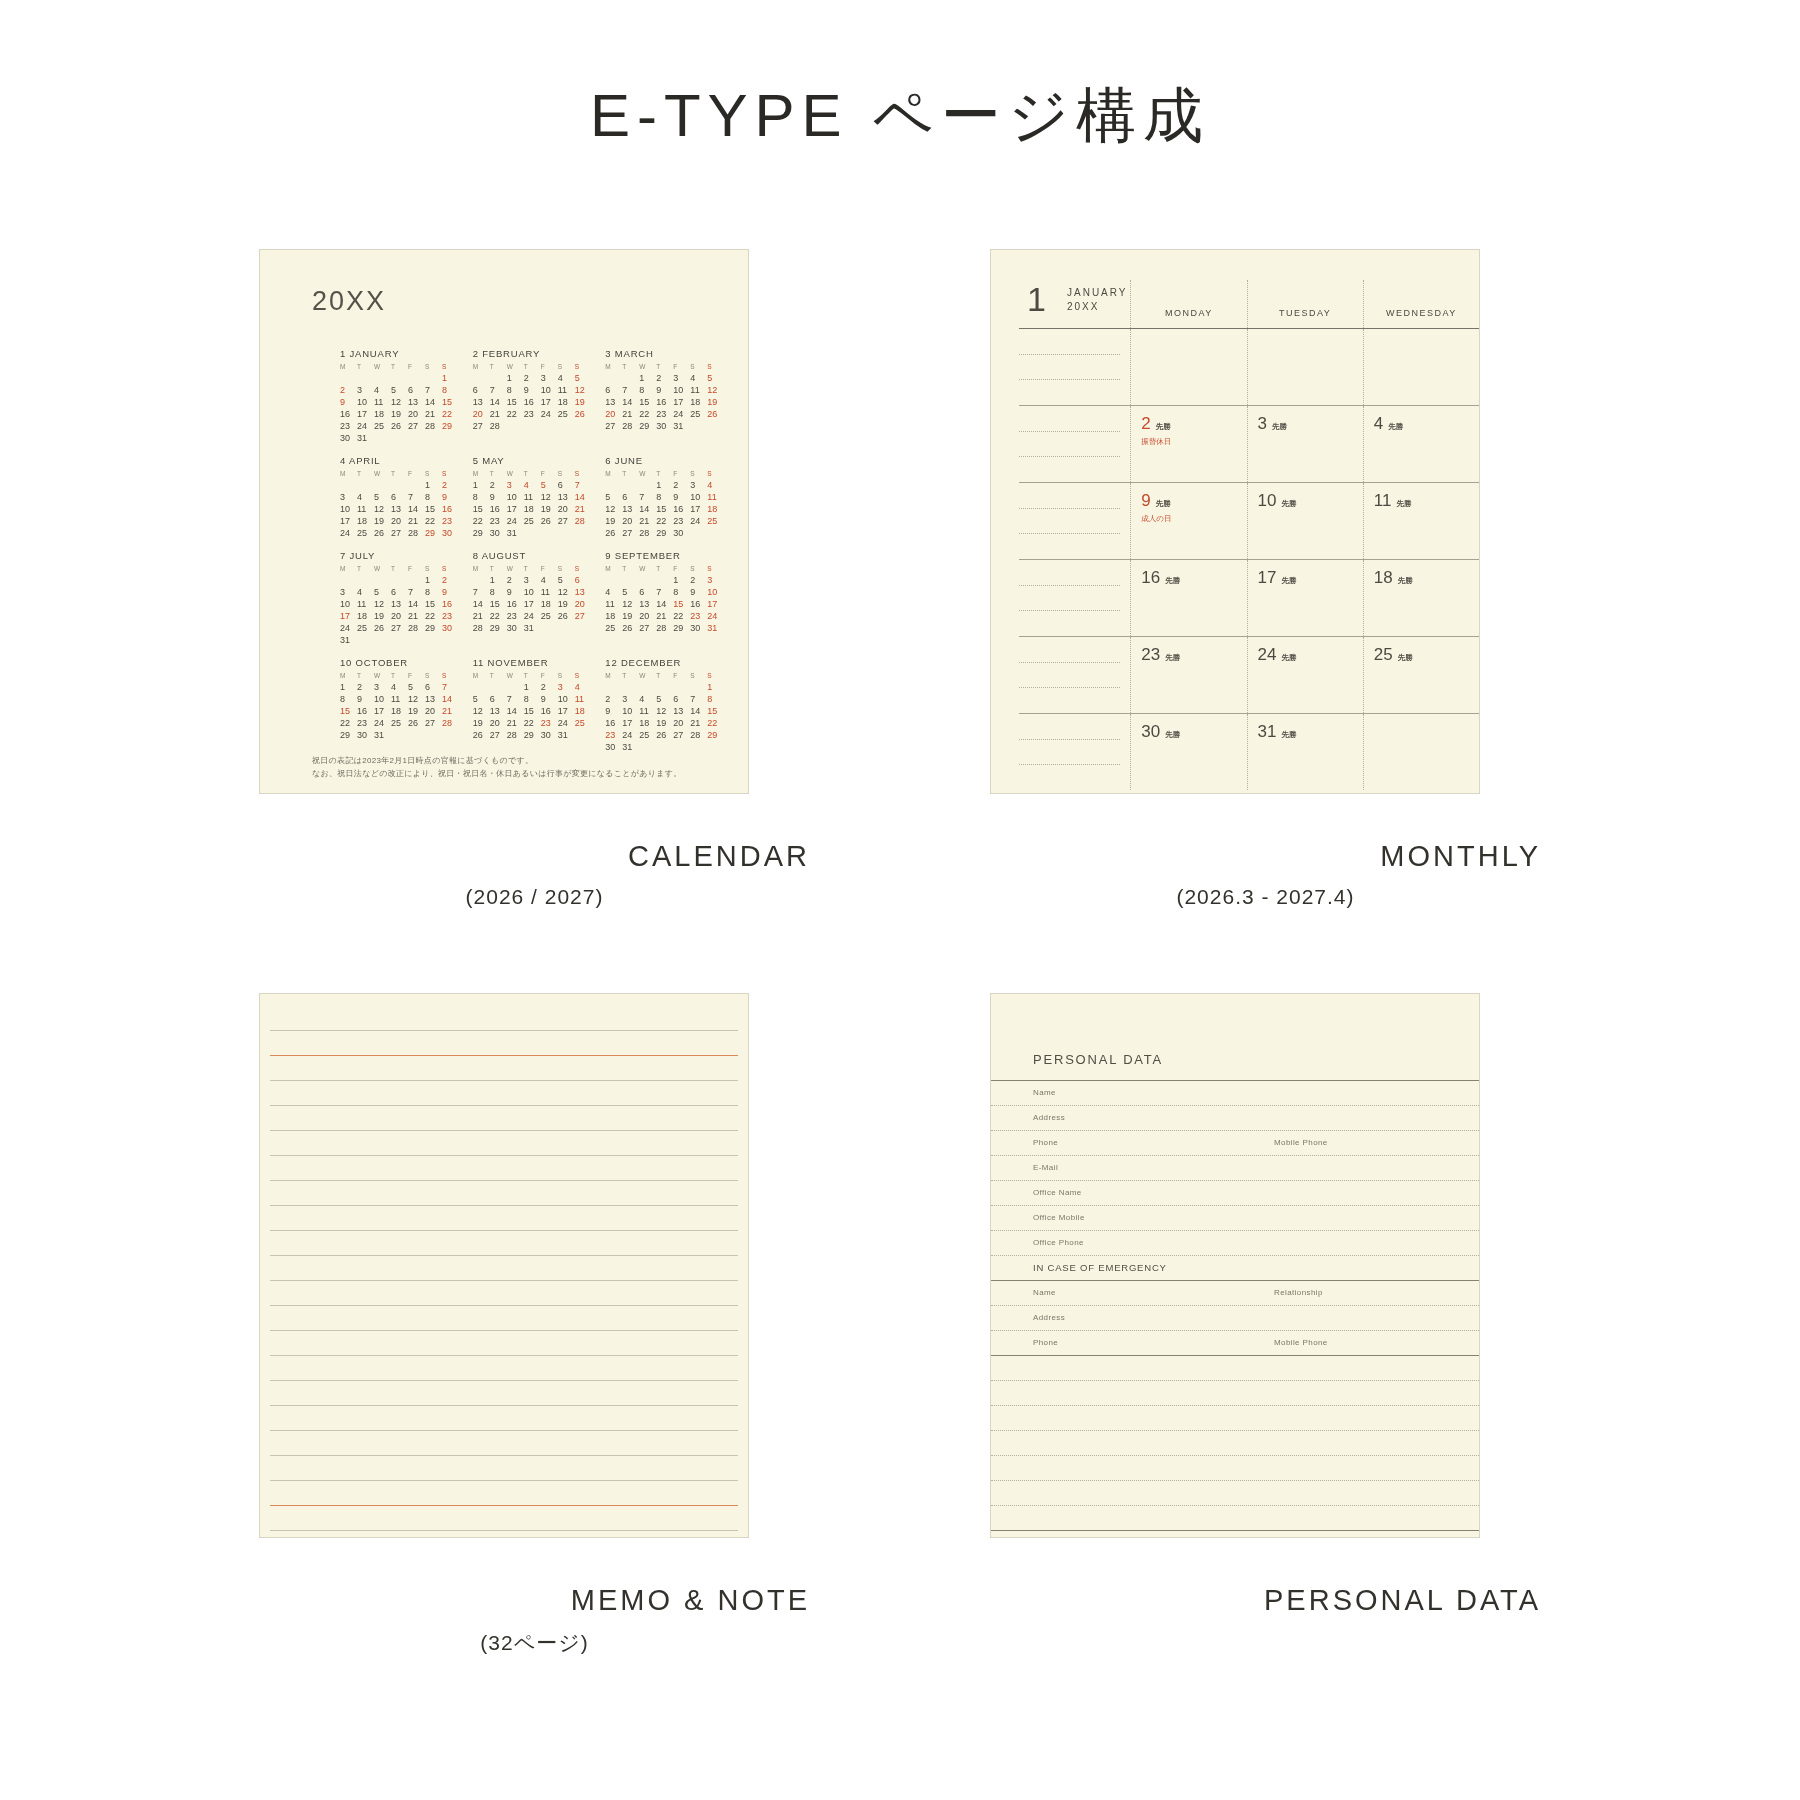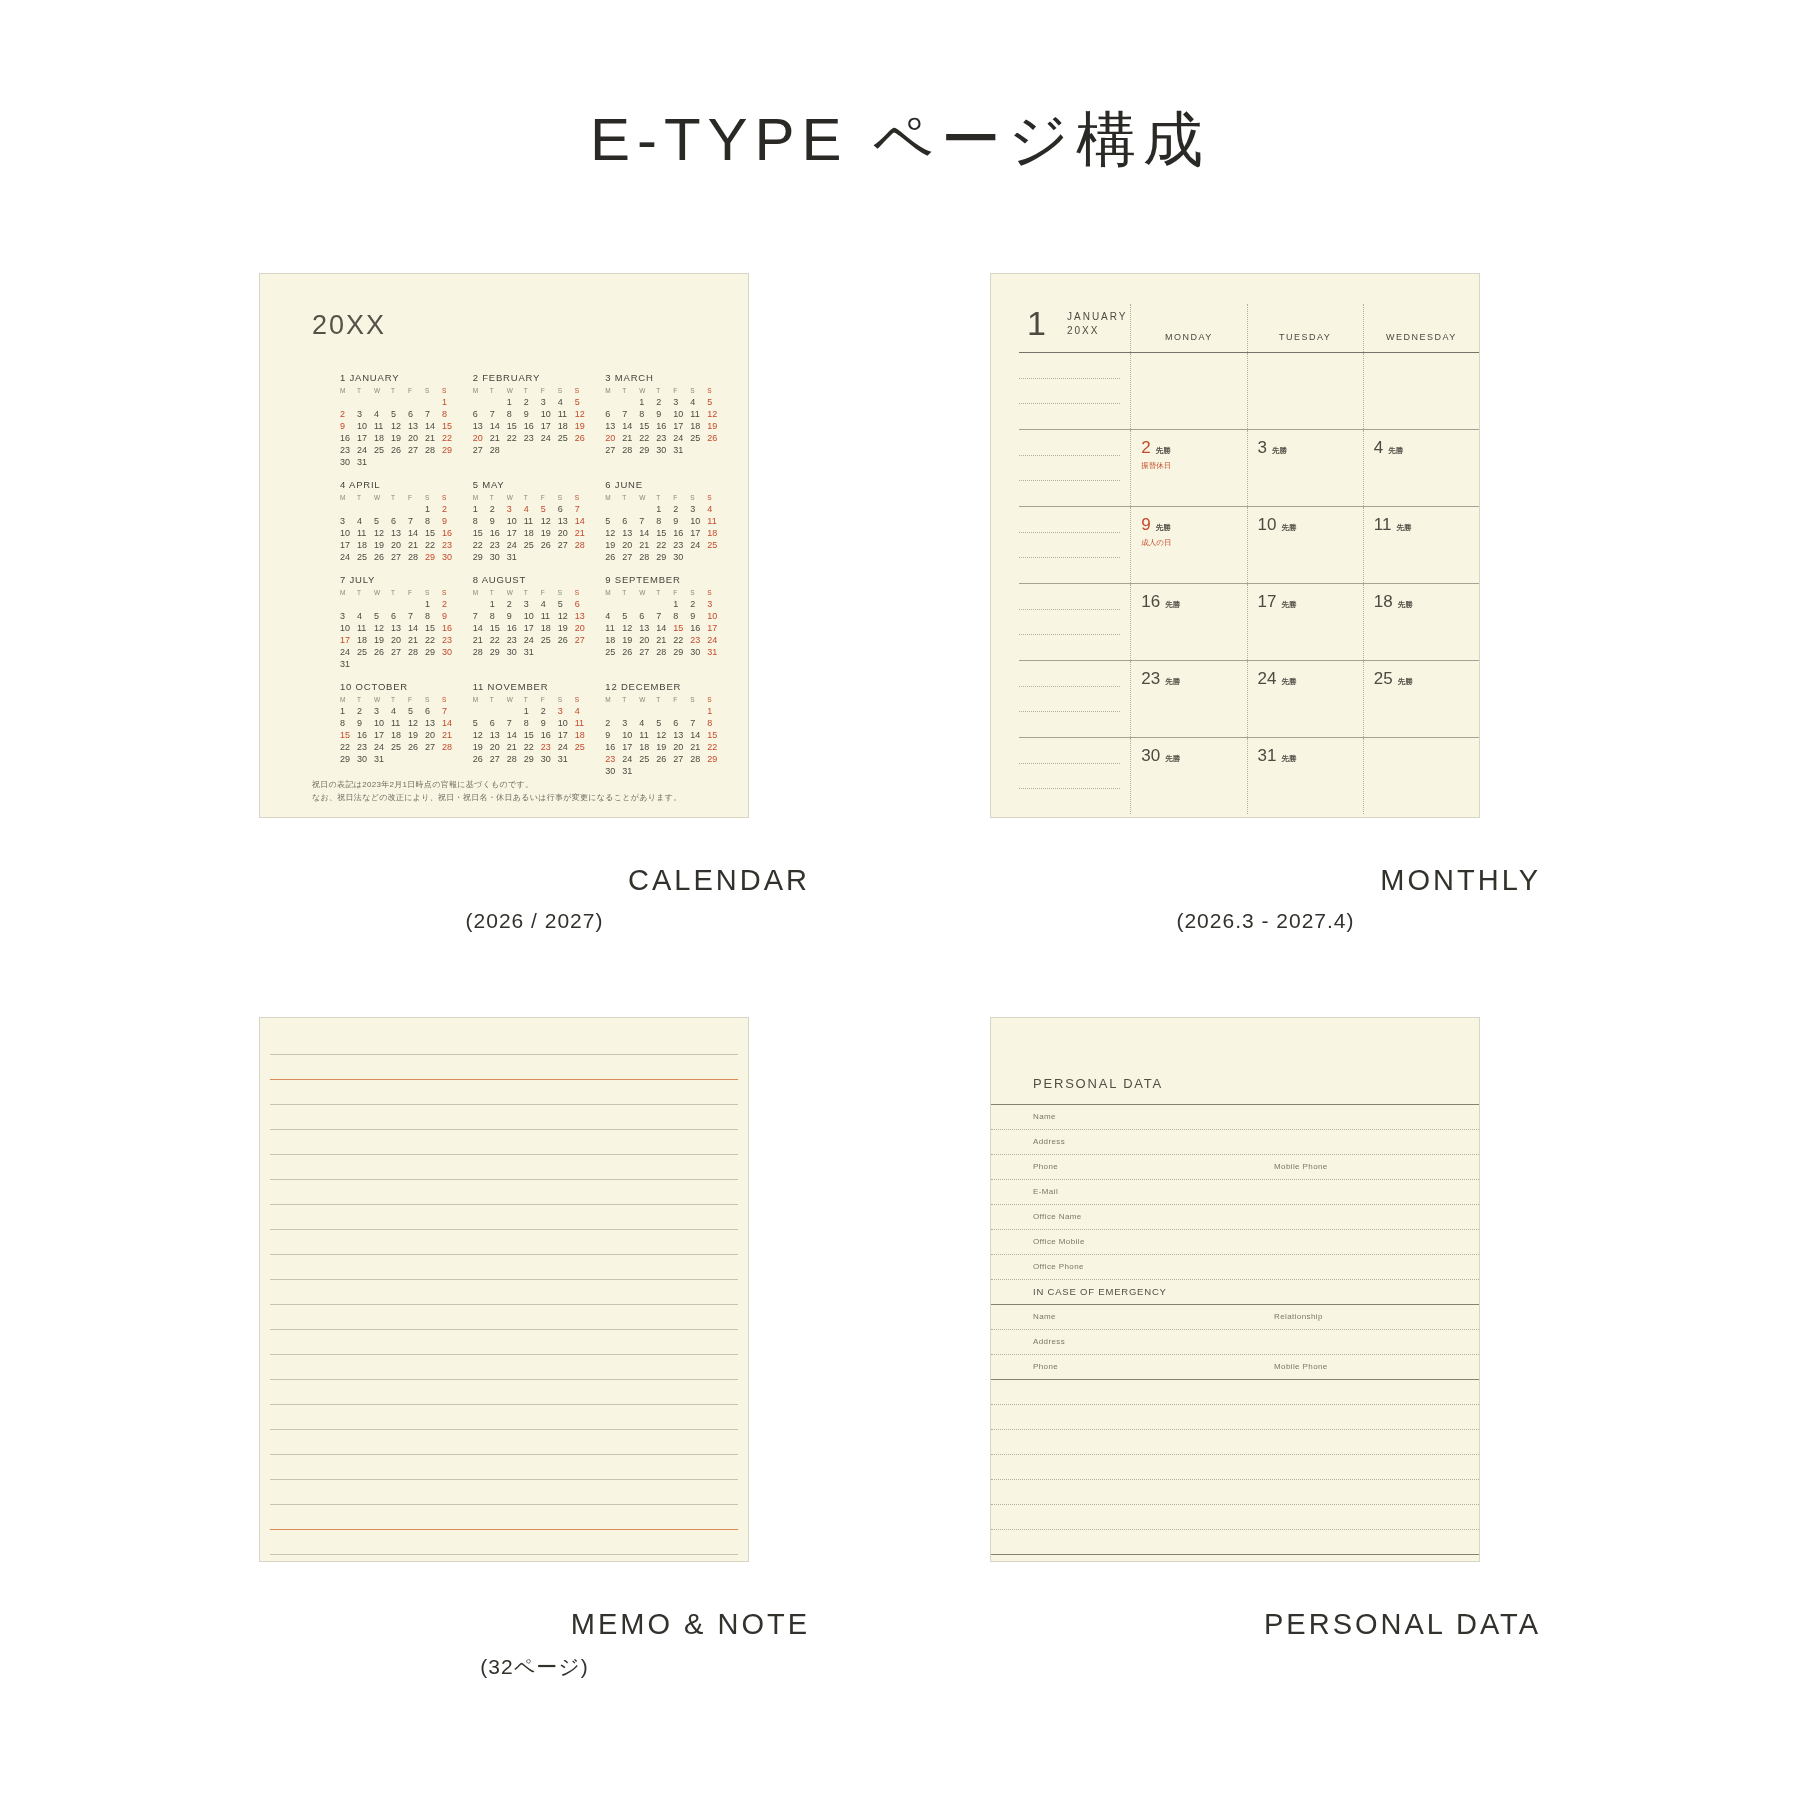--- a/index.html
+++ b/index.html
@@ -1,17 +1,17 @@
 <!DOCTYPE html>
 <html><head>
 <meta charset="utf-8">
 <style>
   html,body{margin:0;padding:0;background:#ffffff;}
   body{font-family:"Liberation Sans", sans-serif; color:#3f3d35; width:1800px; height:1800px; position:relative;}
-  .wrap{width:1800px; padding-top:100px; box-sizing:border-box;}
+  .wrap{width:1800px; padding-top:76px; box-sizing:border-box;}
   .main-title{text-align:center; font-size:60px; letter-spacing:7px; color:#2b2926; font-weight:500;}
   .row{display:flex; justify-content:center; gap:180px;}
   .row1{margin-top:92px;}
   .row2{margin-top:84px;}
   .figure{width:551px;}
   .page{width:490px; height:545px; background:#f8f5e3; border:1px solid #d8d5c4; box-sizing:border-box; position:relative; overflow:hidden;}
   .caption{margin-top:46px; text-align:right; font-size:29px; letter-spacing:3px; color:#33312c;}
   .caption-sub{margin-top:12px; text-align:center; font-size:21px; letter-spacing:1px; color:#33312c;}
 
   

